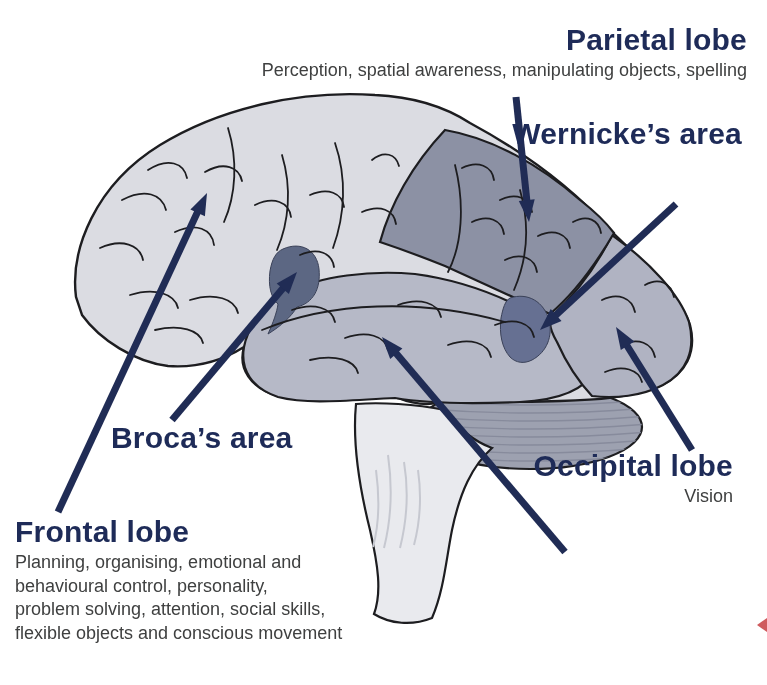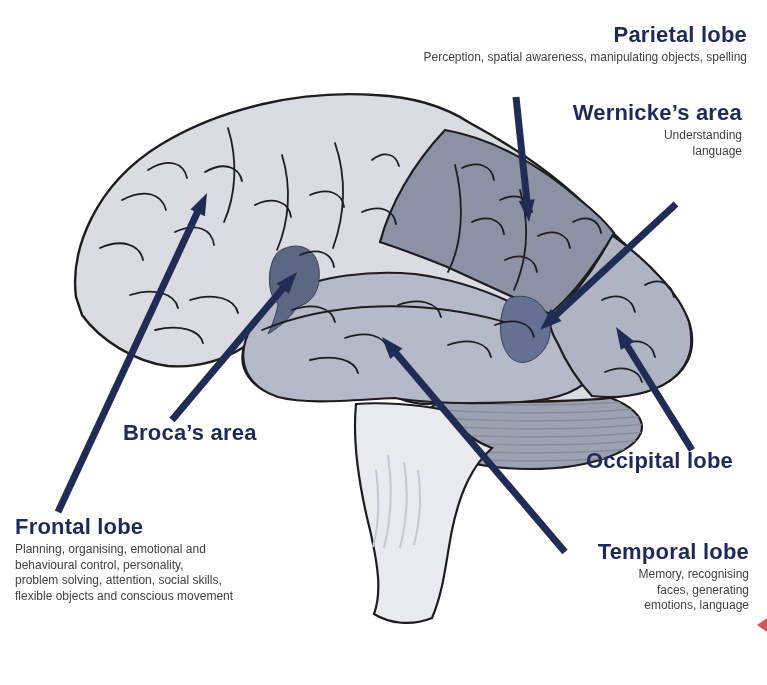--- a/index.html
+++ b/index.html
@@ -3,31 +3,31 @@
 <meta charset="utf-8">
 <style>
   html,body { margin:0; padding:0; background:#ffffff; }
   #stage {
     position:relative; width:767px; height:685px; background:#ffffff;
     font-family:"Liberation Sans", sans-serif; overflow:hidden;
   }
   #brain-svg { position:absolute; left:0; top:0; }
   .label { position:absolute; }
   .label .title {
-    display:block; font-size:22px; font-weight:bold; color:#1e2b58;
+    display:block; font-size:30px; font-weight:bold; color:#1e2b58;
     line-height:1.18; letter-spacing:0.2px;
   }
   .label .desc {
-    display:block; font-size:12px; color:#3f4040; line-height:1.3;
+    display:block; font-size:18px; color:#3f4040; line-height:1.3;
     white-space:pre-line; margin-top:2px;
   }
   .ta-r { text-align:right; }
   .lbl-parietal  { right:20px;  top:22px;  }
-  .lbl-wernicke  { right:25px;  top:100px; }
-  .lbl-broca     { left:123px;  top:420px; }
+  .lbl-wernicke  { right:25px;  top:116px; }
+  .lbl-broca     { left:111px;  top:420px; }
   .lbl-frontal   { left:15px;   top:514px; }
   .lbl-occipital { right:34px;  top:448px; }
   .lbl-temporal  { right:18px;  top:539px; }
 </style>
 </head>
 <body>
 
 <div id="stage">
 
   <svg id="brain-svg" width="767" height="685" viewBox="0 0 767 685">
@@ -163,40 +163,33 @@
     <polygon points="757,625 767,618 767,632" fill="#cf5b5e"></polygon>
   </svg>
 
   <div class="label lbl-parietal ta-r">
     <span class="title">Parietal lobe</span>
     <span class="desc">Perception, spatial awareness, manipulating objects, spelling</span>
   </div>
 
   <div class="label lbl-wernicke ta-r">
     <span class="title">Wernicke’s area</span>
-    <span class="desc">Understanding
-language</span>
   </div>
 
   <div class="label lbl-broca">
     <span class="title">Broca’s area</span>
   </div>
 
   <div class="label lbl-frontal">
     <span class="title">Frontal lobe</span>
     <span class="desc">Planning, organising, emotional and
 behavioural control, personality,
 problem solving, attention, social skills,
 flexible objects and conscious movement</span>
   </div>
 
   <div class="label lbl-occipital ta-r">
     <span class="title">Occipital lobe</span>
+    <span class="desc">Vision</span>
   </div>
 
-  <div class="label lbl-temporal ta-r">
-    <span class="title">Temporal lobe</span>
-    <span class="desc">Memory, recognising
-faces, generating
-emotions, language</span>
-  </div>
 
 </div>
 
 </body></html>

